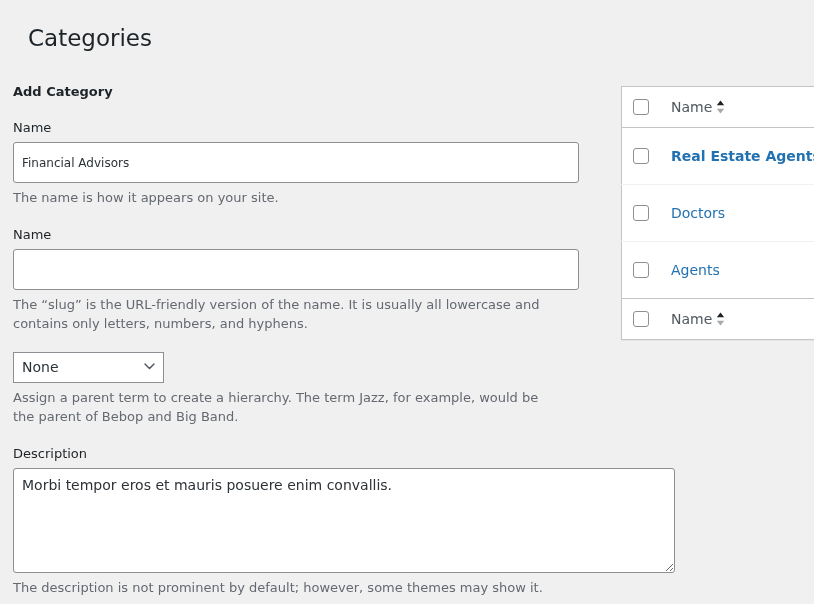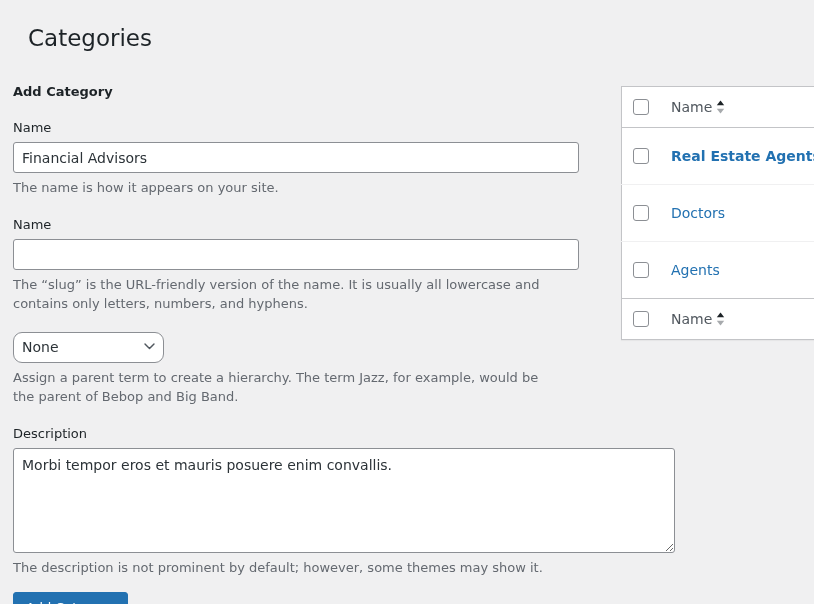--- a/index.html
+++ b/index.html
@@ -53,28 +53,28 @@
     font-size: 13px;
     font-weight: 400;
     color: #1d2327;
     line-height: 1.4;
     margin-bottom: 5px;
   }
   .text-input {
     display: block;
     box-sizing: border-box;
     width: 566px;
-    height: 31px;
+    height: 41px;
     padding: 0 8px;
     border: 1px solid #8c8f94;
     border-radius: 3px;
     background: #fff;
     color: #2c3338;
     font-family: "DejaVu Sans", "Liberation Sans", sans-serif;
-    font-size: 14px;
+    font-size: 12px;
     line-height: 29px;
     outline: none;
     box-shadow: 0 0 0 transparent;
   }
   .help-text {
     margin: 5px 0 0 0;
     font-size: 13px;
     line-height: 1.5;
     color: #646970;
     max-width: 545px;
@@ -82,21 +82,21 @@
   .select-wrap {
     position: relative;
     display: inline-block;
   }
   .select-box {
     box-sizing: border-box;
     width: 151px;
     height: 31px;
     padding: 0 26px 0 8px;
     border: 1px solid #8c8f94;
-    border-radius: 9px;
+    border-radius: 0;
     background: #fff;
     color: #2c3338;
     font-family: "DejaVu Sans", "Liberation Sans", sans-serif;
     font-size: 14px;
     line-height: 29px;
     -webkit-appearance: none;
     -moz-appearance: none;
     appearance: none;
     outline: none;
     cursor: pointer;

